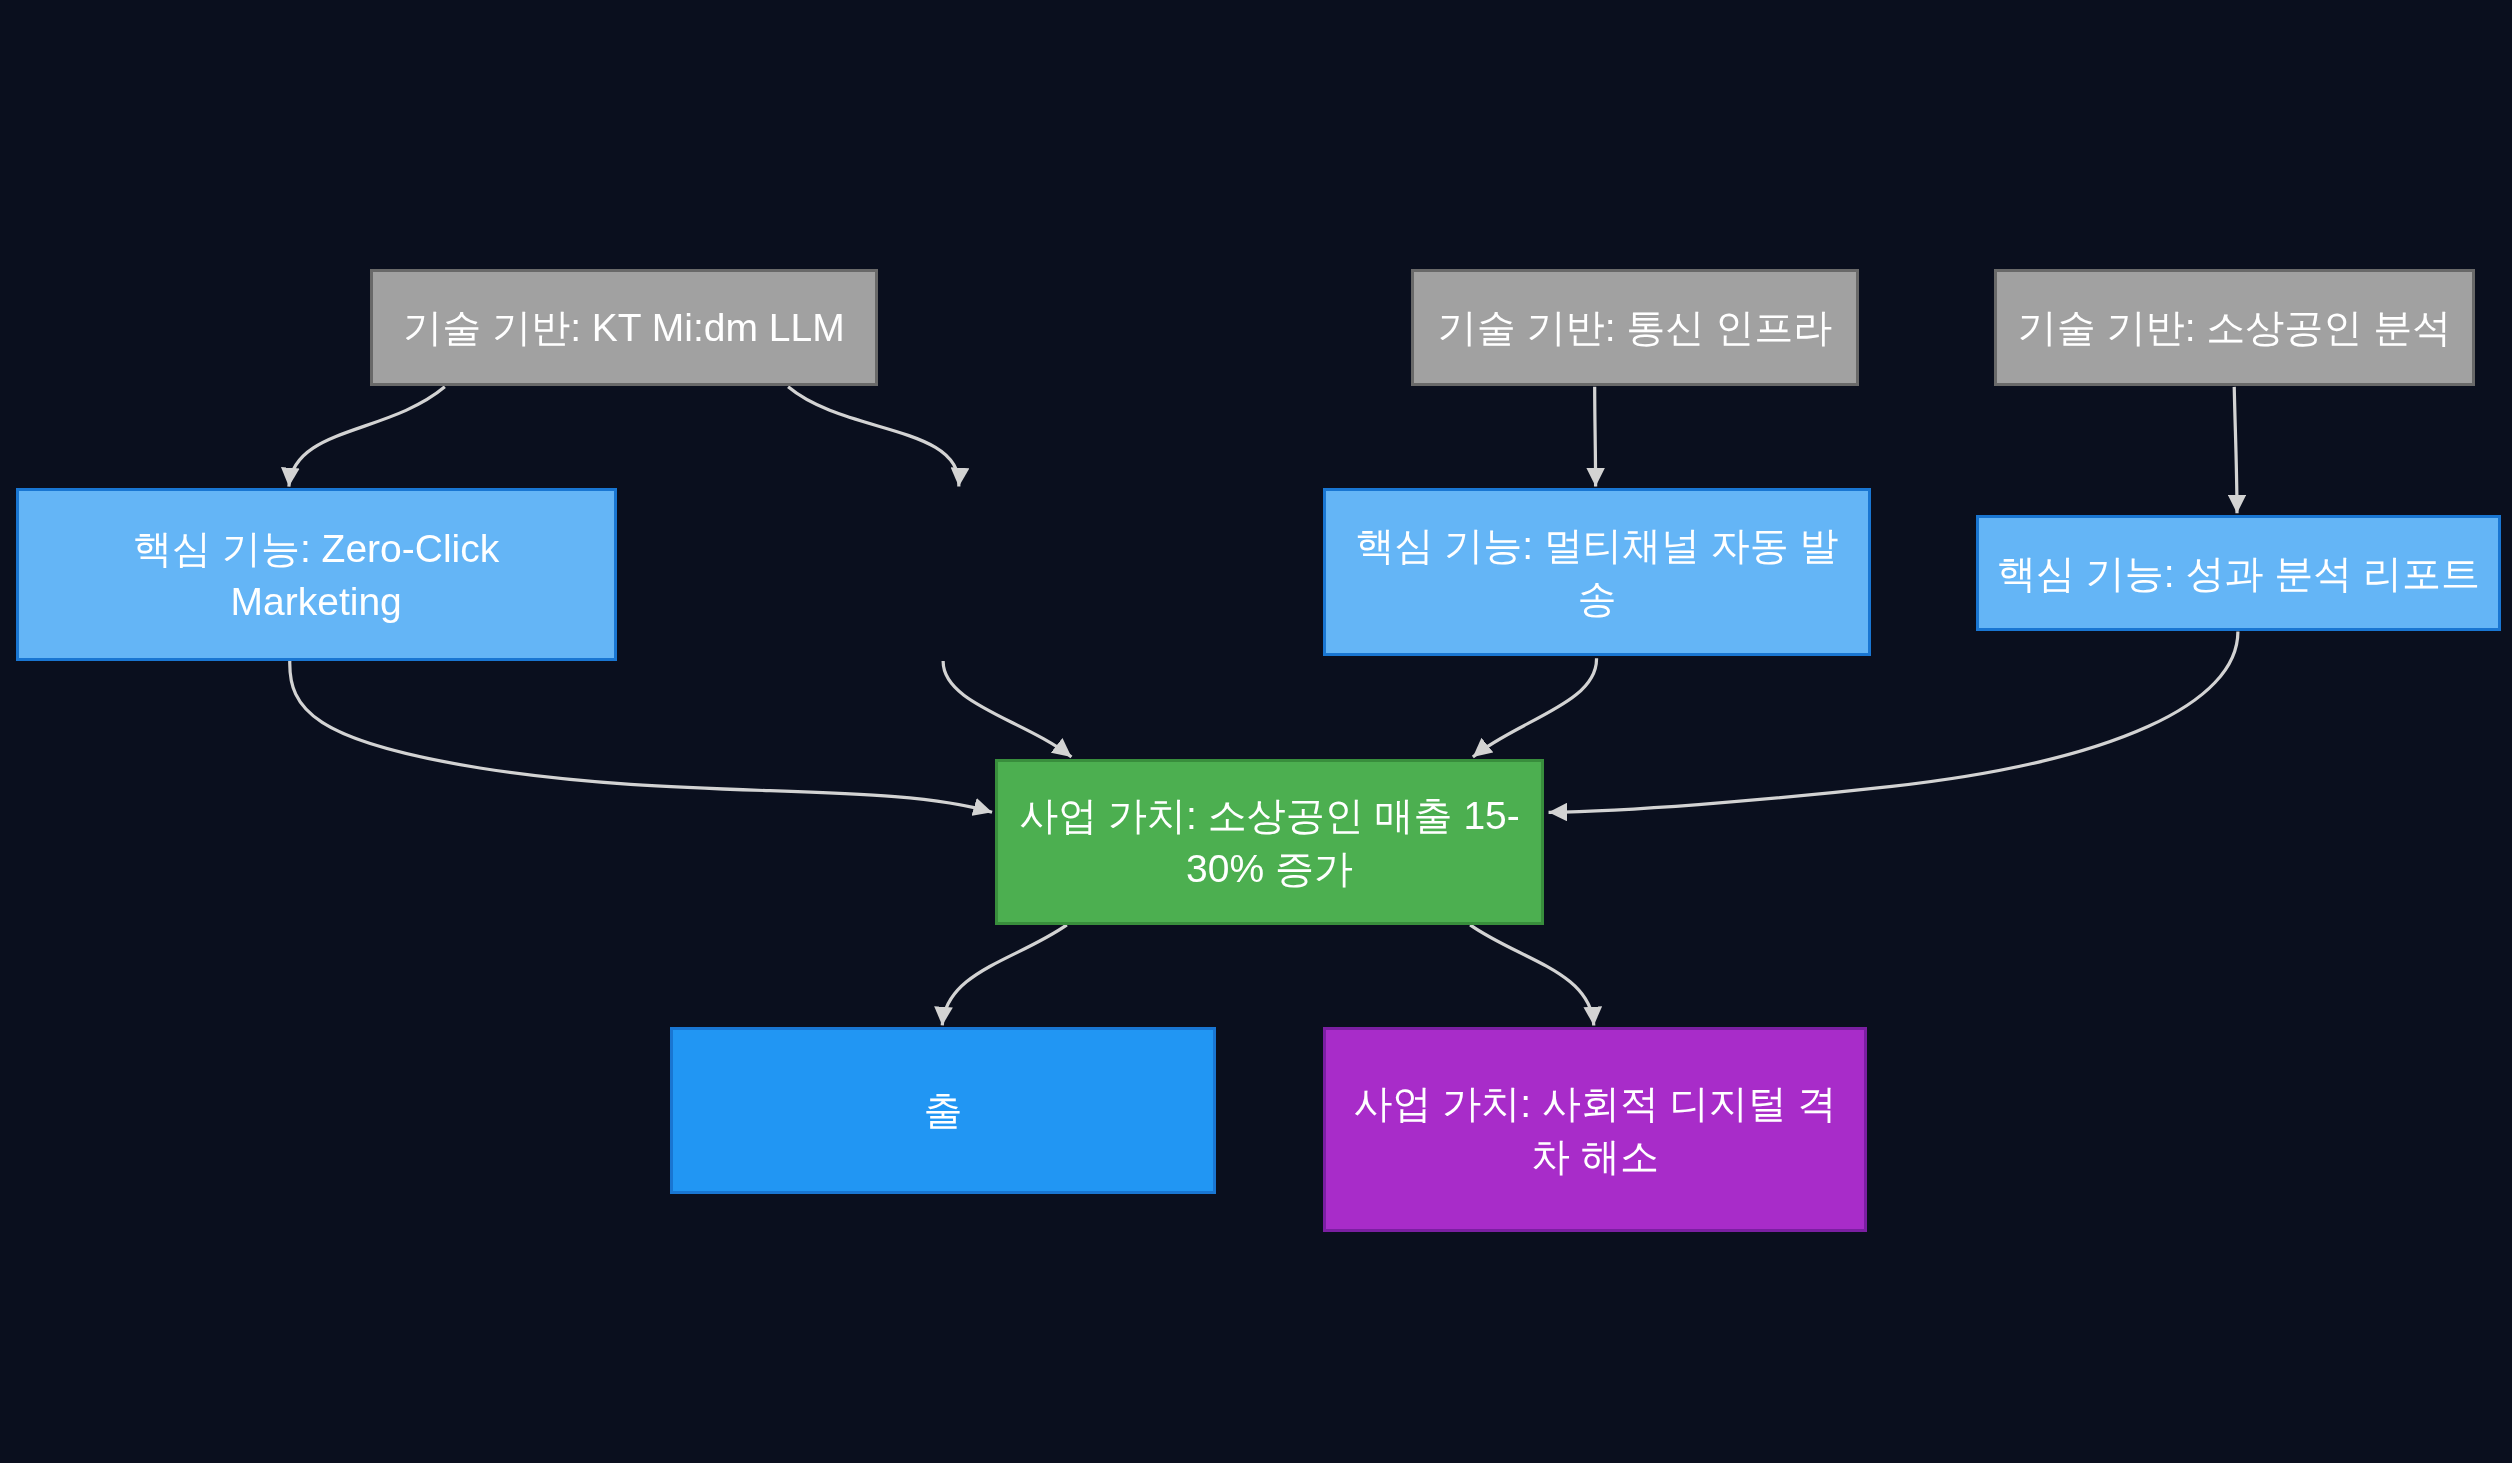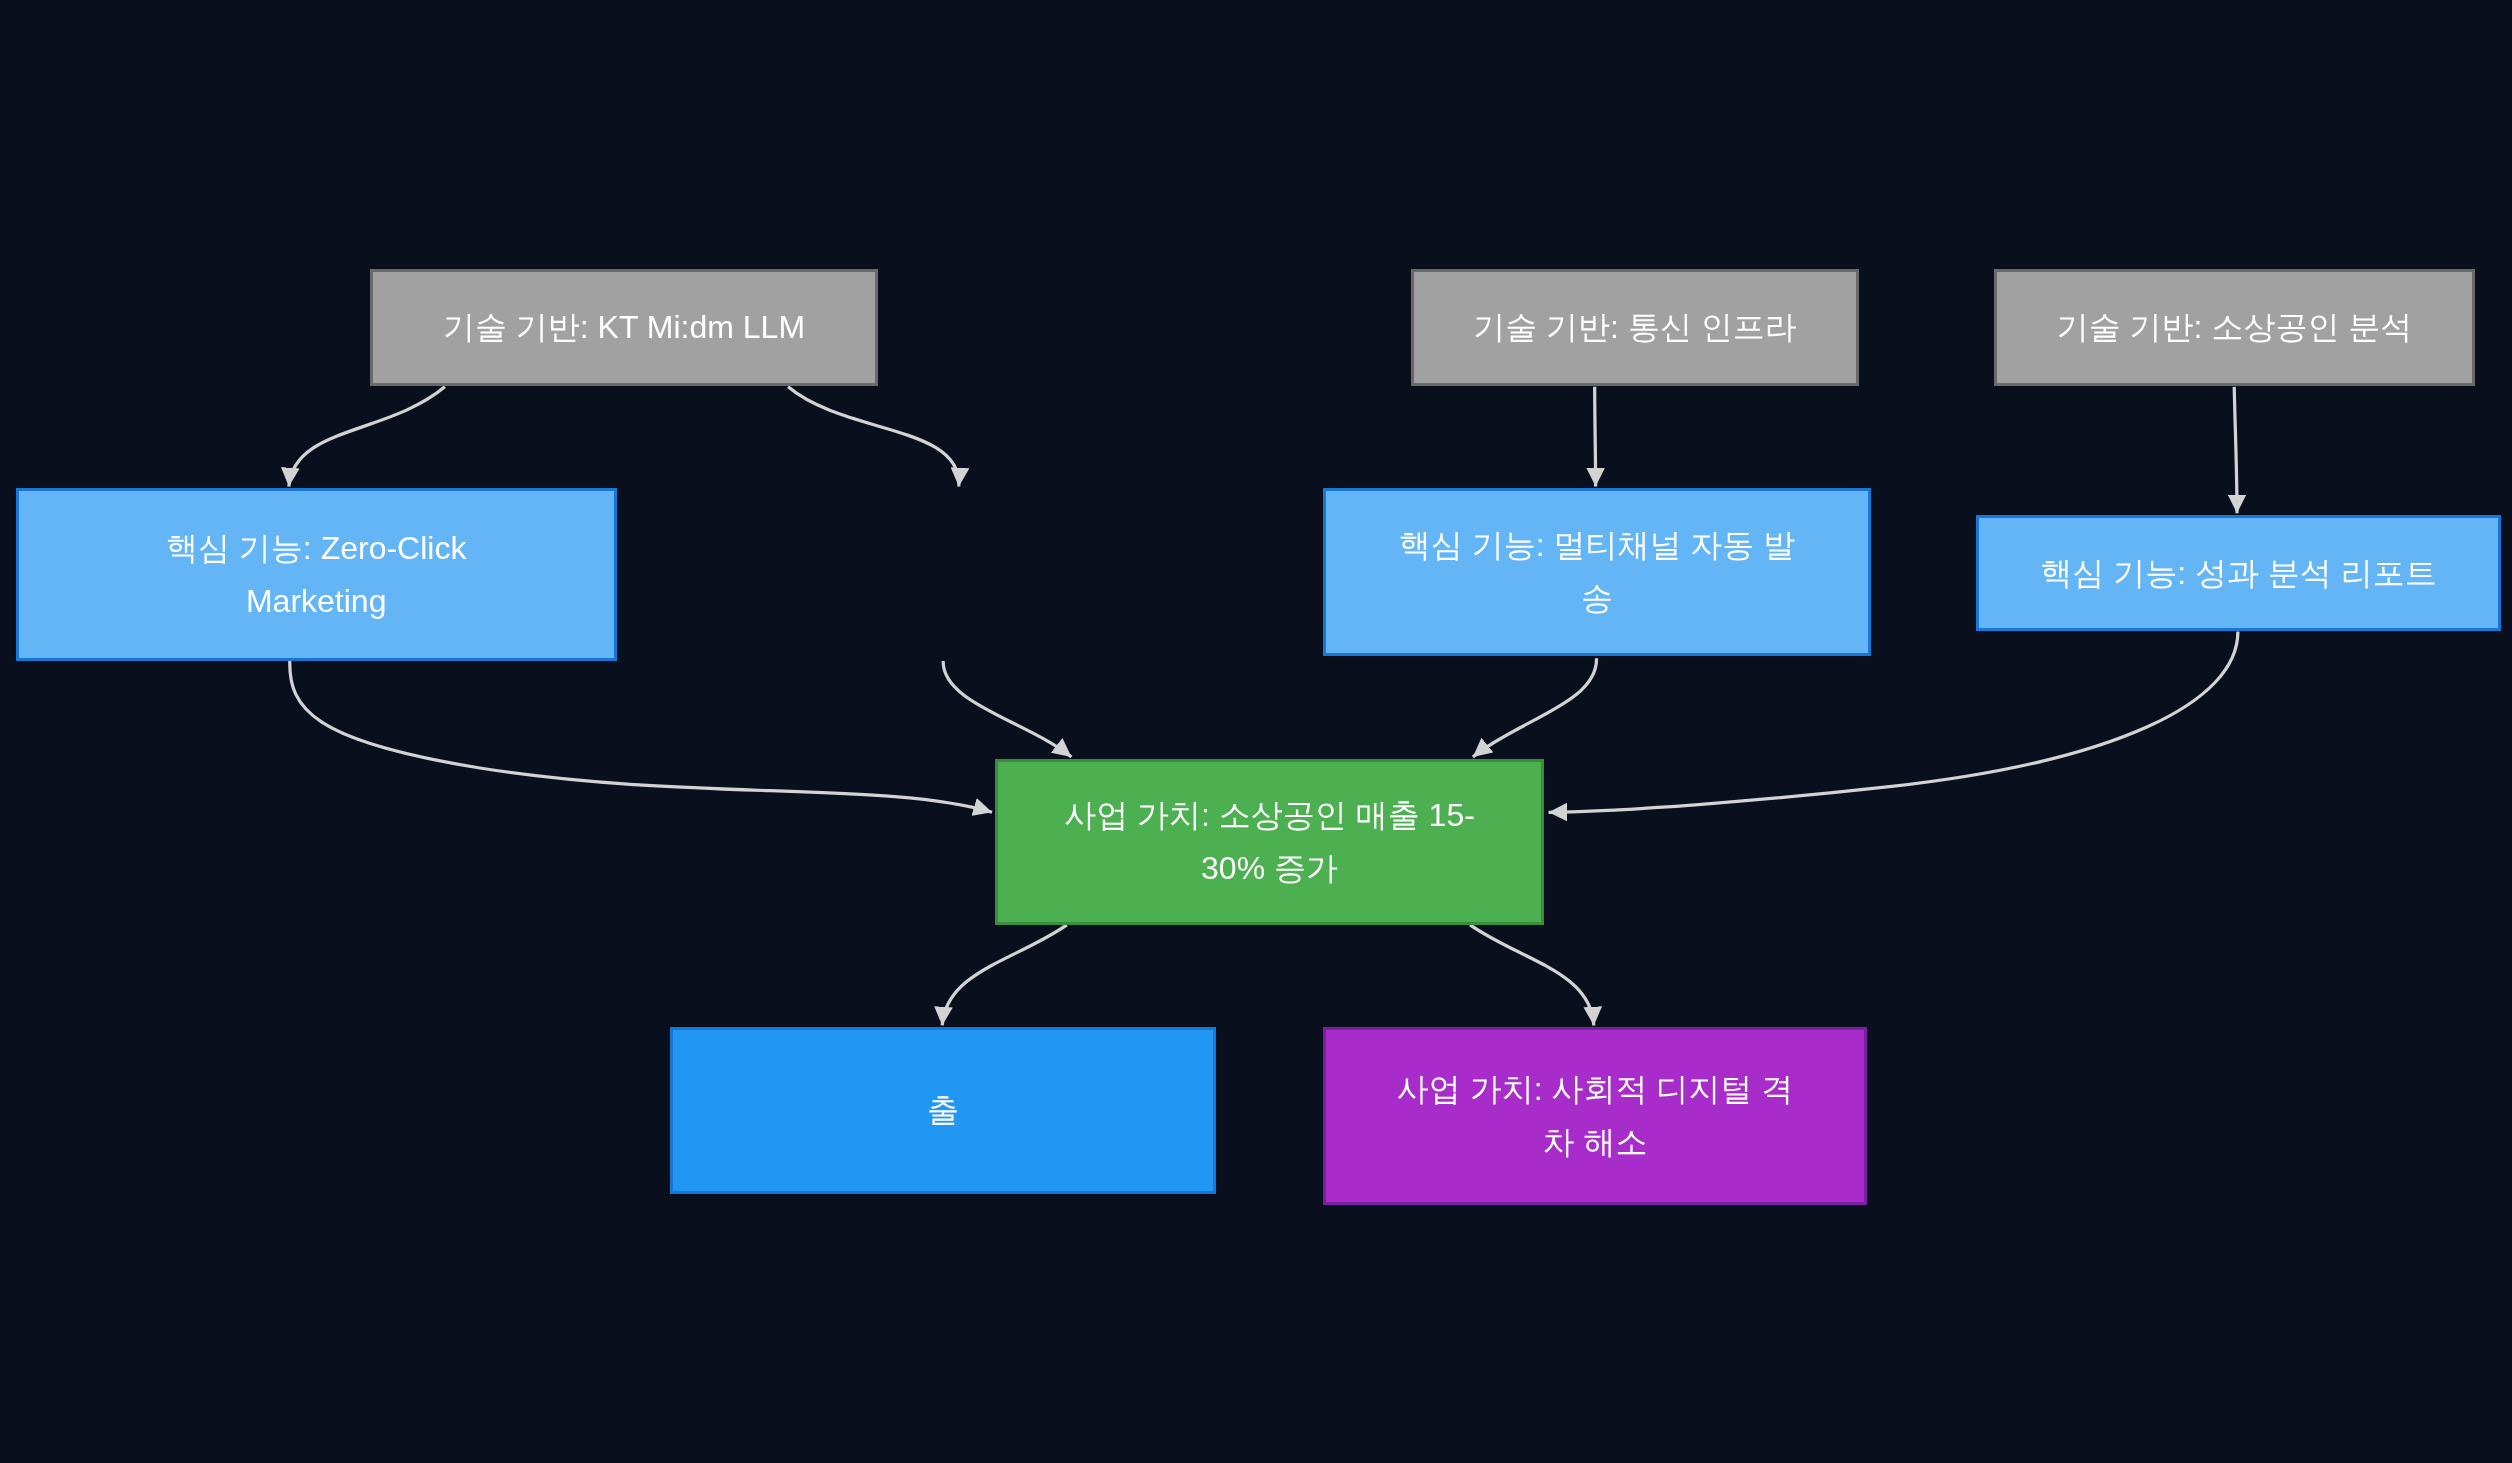--- a/index.html
+++ b/index.html
@@ -29,38 +29,38 @@
   .node {
     position: absolute;
     box-sizing: border-box;
     border: 3.7px solid transparent;
     display: flex;
     flex-direction: column;
     align-items: center;
     justify-content: center;
     text-align: center;
     color: #ffffff;
-    font-size: 32px;
+    font-size: 39px;
     font-weight: 400;
     line-height: 53px;
     white-space: nowrap;
   }
   .node .line { display: block; }
 
   
   #node-0 { left: 370px;  top: 269px;  width: 508px; height: 117px; }
   #node-1 { left: 1371px; top: 269px;  width: 448px; height: 117px; }
   #node-2 { left: 1994px; top: 269px;  width: 481px; height: 117px; }
   #node-3 { left: 15.7px;   top: 488px;  width: 601px; height: 173px; }
   #node-4 { left: 669px;  top: 488px;  width: 606px; height: 173px; }
   #node-5 { left: 1323px; top: 488px;  width: 548px; height: 168px; }
   #node-6 { left: 1976px; top: 515px;  width: 525px; height: 116px; text-align: center; }
   #node-7 { left: 995px; top: 759px;  width: 549px; height: 166px; }
   #node-8 { left: 670px;  top: 1027px; width: 546px; height: 167px; }
-  #node-9 { left: 1323px; top: 1027px; width: 544px; height: 178px; }
+  #node-9 { left: 1323px; top: 1027px; width: 544px; height: 205px; }
 </style>
 </head>
 <body style="background: rgb(10, 15, 30);">
 
 <div class="canvas">
 
   <svg class="edges" viewBox="0 0 2722 1586" fill="none">
     <defs>
       <marker id="arrow" viewBox="0 0 10 10" refX="10" refY="5" markerWidth="5.8" markerHeight="5.8" orient="auto">
         <path d="M 0 0 L 10 5 L 0 10 z" fill="#d3d3d3" stroke="none"></path>

